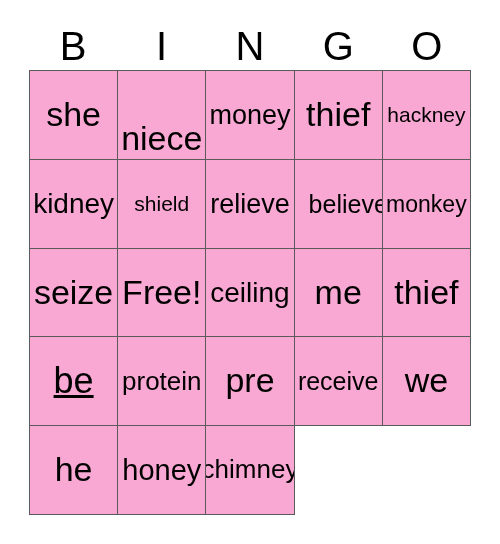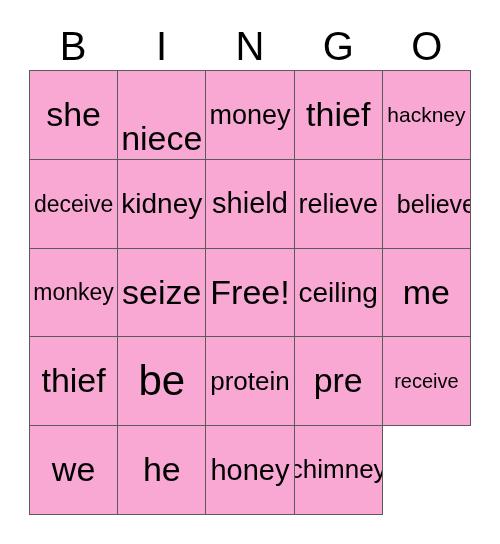--- a/index.html
+++ b/index.html
@@ -109,27 +109,24 @@
       <span class="cell-text" style="font-size: 27px;">money</span>
     </div>
     <div class="cell">
       <span class="cell-text" style="font-size: 34px;">thief</span>
     </div>
     <div class="cell">
       <span class="cell-text" style="font-size: 21px;">hackney</span>
     </div>
 
     <div class="cell">
-      <span class="cell-text" style="font-size: 23px;">deceive</span>
-    </div>
-    <div class="cell">
       <span class="cell-text" style="font-size: 28px;">kidney</span>
     </div>
     <div class="cell">
-      <span class="cell-text" style="font-size: 29px;">shield</span>
+      <span class="cell-text" style="font-size: 21px;">shield</span>
     </div>
     <div class="cell">
       <span class="cell-text" style="font-size: 27px; text-align: right;">relieve</span>
     </div>
     <div class="cell">
       <span class="cell-text" style="font-size: 25px; margin-left: 20px;">believe</span>
     </div>
 
     <div class="cell">
       <span class="cell-text" style="font-size: 23px;">monkey</span>
@@ -144,30 +141,30 @@
       <span class="cell-text" style="font-size: 28px;">ceiling</span>
     </div>
     <div class="cell">
       <span class="cell-text" style="font-size: 34px;">me</span>
     </div>
 
     <div class="cell">
       <span class="cell-text" style="font-size: 34px;">thief</span>
     </div>
     <div class="cell">
-      <span class="cell-text" style="font-size: 42px;">be</span>
+      <span class="cell-text" style="font-size: 36px; text-decoration: underline;">be</span>
     </div>
     <div class="cell">
       <span class="cell-text" style="font-size: 26px;">protein</span>
     </div>
     <div class="cell">
       <span class="cell-text" style="font-size: 34px;">pre</span>
     </div>
     <div class="cell">
-      <span class="cell-text" style="font-size: 20px; text-align: center;">receive</span>
+      <span class="cell-text" style="font-size: 25px; text-align: center;">receive</span>
     </div>
 
     <div class="cell">
       <span class="cell-text" style="font-size: 34px;">we</span>
     </div>
     <div class="cell">
       <span class="cell-text" style="font-size: 34px;">he</span>
     </div>
     <div class="cell">
       <span class="cell-text" style="font-size: 29px;">honey</span>

